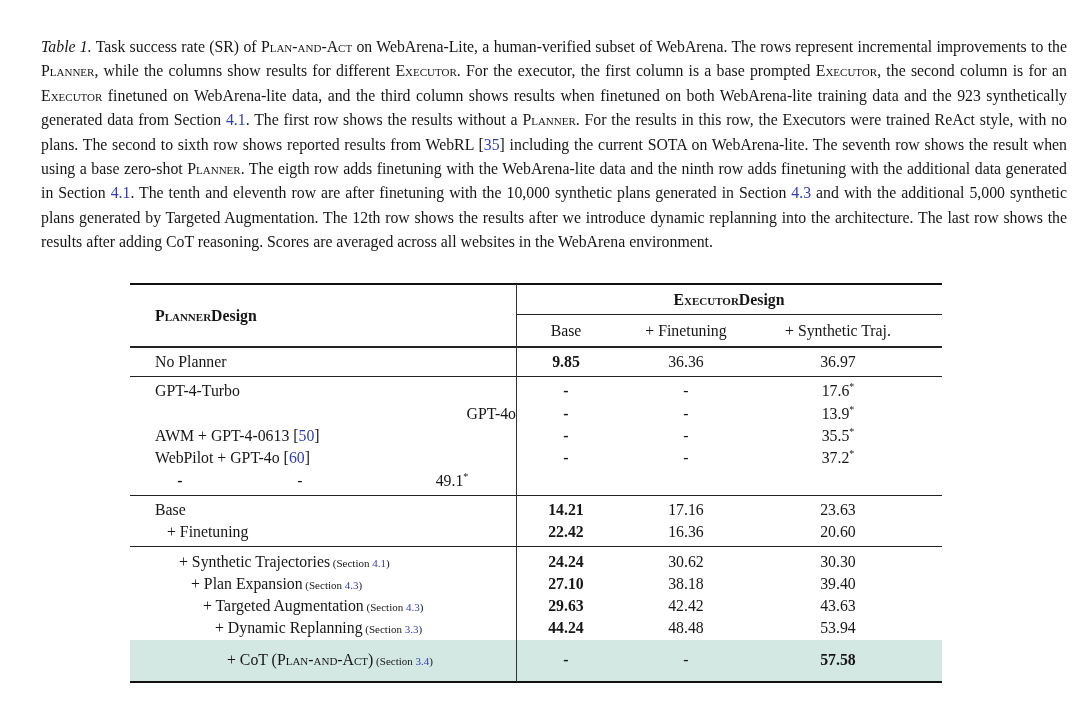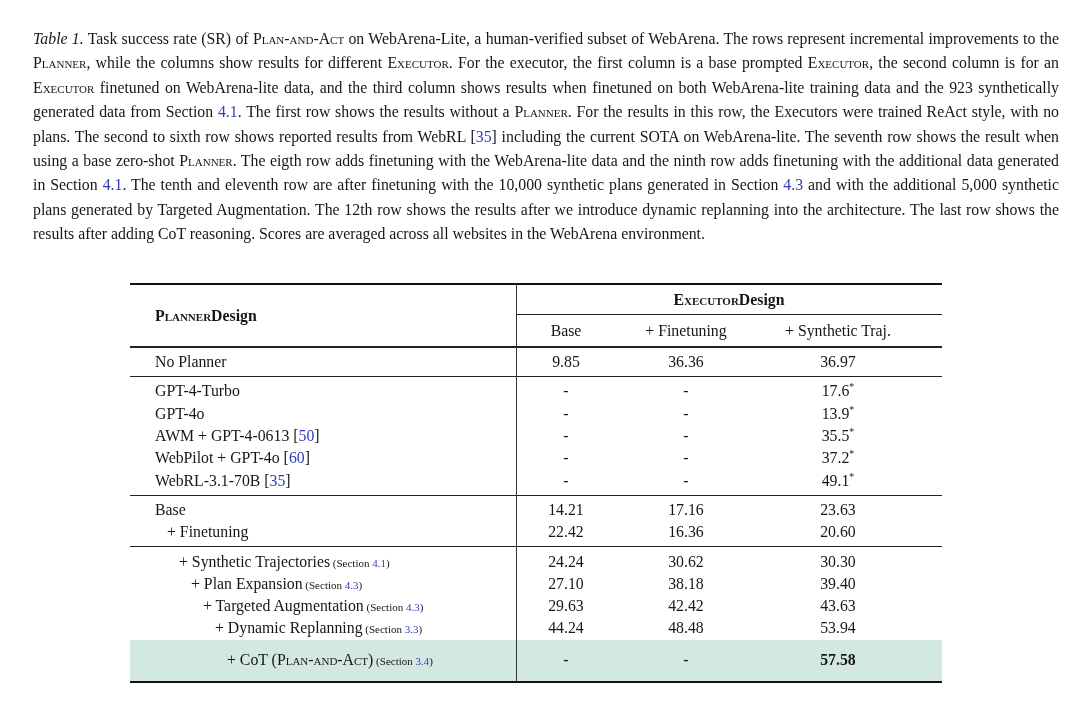--- a/index.html
+++ b/index.html
@@ -5,21 +5,21 @@
   :root { --link:#2e3db6; --hl:#d3e7e3; }
   * { box-sizing: border-box; }
   html,body { margin:0; padding:0; }
   body {
     width:1091px; height:701px; background:#ffffff; position:relative;
     font-family:"Liberation Serif","DejaVu Serif",serif; color:#161616;
     overflow:hidden;
   }
   .caption {
     position:absolute; left:33px; top:27px; width:1026px;
-    font-size:15.8px; line-height:24.4px; text-align:justify; margin:0;
+    font-size:15.8px; line-height:24.4px; text-align:justify; margin:8px;
   }
   .it { font-style: italic; }
   .sc { font-variant: small-caps; }
   .lnk { color: var(--link); text-align: center; }
   .small { font-size:11px; }
   .bold { font-weight:bold; }
 
   .tbl {
     position:absolute; left:130px; top:283px; width:812px;
     font-size:15.8px;
@@ -39,21 +39,21 @@
   .hc { text-align:center; }
   .hc1 { width:100px; } .hc2 { width:140px; } .hc3 { width:164px; }
   .doublerule { height:2px; border-top:1px solid #222; border-bottom:1px solid #222; }
   .tgroup { padding:3px 0; }
   .tgroup:last-child { padding-bottom:0; }
   .trow { display:flex; height:22.3px; align-items:center; }
   .trow.hl { background:var(--hl); height:41px; }
   .tlabel { width:386px; white-space:nowrap; }
   .tvals { width:426px; display:flex; }
   .tval { text-align:center; }
-  .tval.c1 { width:100px; } .tval.c2 { width:140px; } .tval.c3 { width:164px; }
+  .tval.c1 { width:100px;font-weight:bold; } .tval.c2 { width:140px; } .tval.c3 { width:164px; }
   .grule { border-top:1px solid #222; }
   sup { font-size:10px; line-height:0; }
   .vdiv {
     position:absolute; left:386px; top:1px; bottom:1px; width:1px; background:#333;
   }
 </style>
 </head>
 <body>
 
 <p class="caption"><span class="it">Table 1.</span><span> Task success rate (SR) of </span><span class="sc">Plan-and-Act</span><span> on WebArena-Lite, a human-verified subset of WebArena.  The rows represent incremental improvements to the </span><span class="sc">Planner</span><span>, while the columns show results for different </span><span class="sc">Executor</span><span>. For the executor, the first column is a base prompted </span><span class="sc">Executor</span><span>, the second column is for an </span><span class="sc">Executor</span><span> finetuned on WebArena-lite data, and the third column shows results when finetuned on both WebArena-lite training data and the 923 synthetically generated data from Section </span><span class="lnk">4.1</span><span>. The first row shows the results without a </span><span class="sc">Planner</span><span>. For the results in this row, the Executors were trained ReAct style, with no plans. The second to sixth row shows reported results from WebRL [</span><span class="lnk">35</span><span>] including the current SOTA on WebArena-lite. The seventh row shows the result when using a base zero-shot </span><span class="sc">Planner</span><span>. The eigth row adds finetuning with the WebArena-lite data and the ninth row adds finetuning with the additional data generated in Section </span><span class="lnk">4.1</span><span>. The tenth and eleventh row are after finetuning with the 10,000 synthetic plans generated in Section </span><span class="lnk">4.3</span><span> and with the additional 5,000 synthetic plans generated by Targeted Augmentation. The 12th row shows the results after we introduce dynamic replanning into the architecture. The last row shows the results after adding CoT reasoning. Scores are averaged across all websites in the WebArena environment.</span></p>
@@ -93,21 +93,21 @@
       <div class="tgroup">
         <div class="trow">
           <div class="tlabel" style="padding-left: 25px;"><span>GPT-4-Turbo</span></div>
           <div class="tvals">
             <div class="tval c1"><span>-</span></div>
             <div class="tval c2"><span>-</span></div>
             <div class="tval c3"><span>17.6</span><sup>*</sup></div>
           </div>
         </div>
         <div class="trow">
-          <div class="tlabel" style="padding-left: 25px;"><span>GPT-4o</span></div>
+          <div class="tlabel" style="padding-left: 25px; text-align: right;"><span>GPT-4o</span></div>
           <div class="tvals">
             <div class="tval c1"><span>-</span></div>
             <div class="tval c2"><span>-</span></div>
             <div class="tval c3"><span>13.9</span><sup>*</sup></div>
           </div>
         </div>
         <div class="trow">
           <div class="tlabel" style="padding-left: 25px;"><span>AWM + GPT-4-0613 [</span><span class="lnk">50</span><span>]</span></div>
           <div class="tvals">
             <div class="tval c1"><span>-</span></div>
@@ -117,21 +117,20 @@
         </div>
         <div class="trow">
           <div class="tlabel" style="padding-left: 25px;"><span>WebPilot + GPT-4o [</span><span class="lnk">60</span><span>]</span></div>
           <div class="tvals">
             <div class="tval c1"><span>-</span></div>
             <div class="tval c2"><span>-</span></div>
             <div class="tval c3"><span>37.2</span><sup>*</sup></div>
           </div>
         </div>
         <div class="trow">
-          <div class="tlabel" style="padding-left: 25px;"><span>WebRL-3.1-70B [</span><span class="lnk">35</span><span>]</span></div>
           <div class="tvals">
             <div class="tval c1"><span>-</span></div>
             <div class="tval c2"><span>-</span></div>
             <div class="tval c3"><span>49.1</span><sup>*</sup></div>
           </div>
         </div>
       </div>
       <div class="grule"></div>
       <div class="tgroup">
         <div class="trow">

